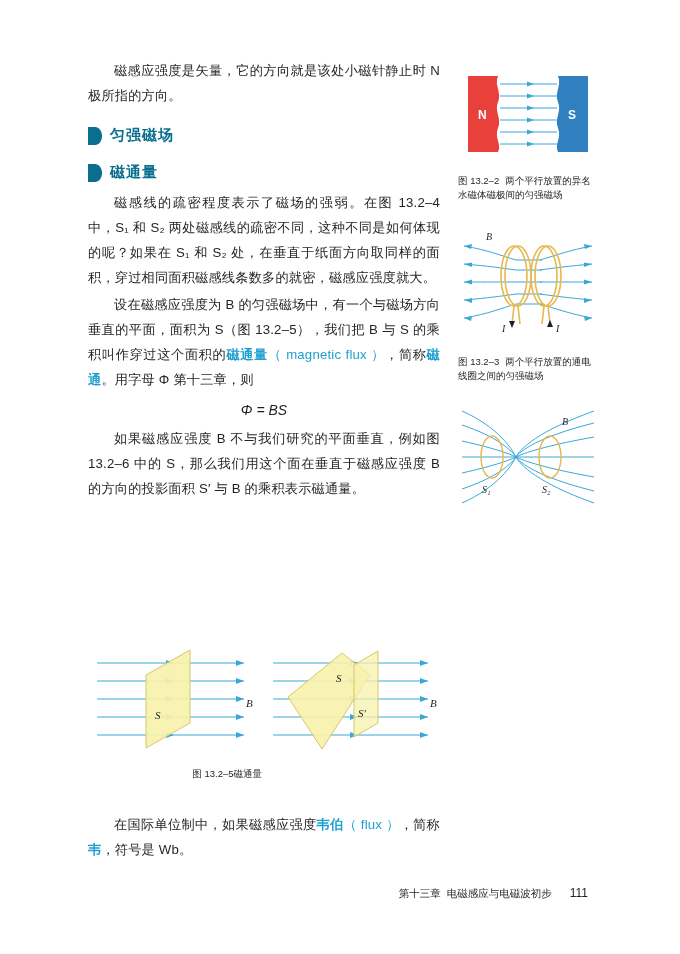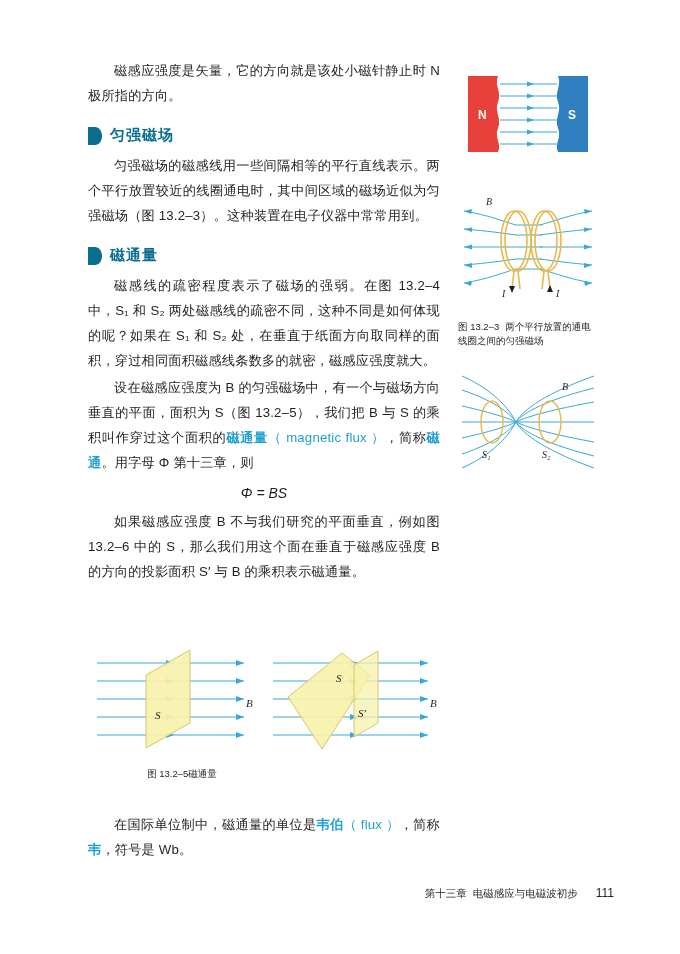--- a/index.html
+++ b/index.html
@@ -90,31 +90,31 @@
     left: 88px;
     top: 645px;
     width: 352px;
     height: 160px;
   }
   .bfig { position: absolute; }
   .bcap {
     position: absolute;
     font-size: 9.5px;
     line-height: 14px;
-    text-align: center;
+    text-align: right;
   }
 
   
   .footer {
     position: absolute;
     left: 0;
     top: 886px;
     width: 680px;
     text-align: right;
-    padding-right: 66px;
+    padding-right: 92px;
     box-sizing: border-box;
     font-size: 10.5px;
     color: #231f20;
   }
   .footer .chap { margin-right: 6px; }
   .footer .sect { margin-right: 18px; }
   .footer .pg { font-size: 12px; }
 
   svg { overflow: visible; }
 </style>
@@ -130,21 +130,20 @@
     <div class="sec-head">
       <span class="sec-marker">
         <svg width="14" height="18" viewBox="0 0 14 18">
           <path d="M0,0 L7,0 C11,0 14,4 14,9 C14,14 11,18 7,18 L0,18 Z" fill="#0a6f8f"></path>
         </svg>
       </span>
       <span class="sec-title">匀强磁场</span>
     </div>
 
 
-    <p class="body">匀强磁场的磁感线用一些间隔相等的平行直线表示。两个平行放置较近的线圈通电时，其中间区域的磁场近似为匀强磁场（图 13.2–3）。这种装置在电子仪器中常常用到。</p>
 
     <div class="sec-head">
       <span class="sec-marker">
         <svg width="14" height="18" viewBox="0 0 14 18">
           <path d="M0,0 L7,0 C11,0 14,4 14,9 C14,14 11,18 7,18 L0,18 Z" fill="#0a6f8f"></path>
         </svg>
       </span>
       <span class="sec-title">磁通量</span>
     </div>
 
@@ -217,21 +216,21 @@
 
         <polygon points="84,20 108,6 108,78 84,92" fill="#f7f1ac" fill-opacity="0.75" stroke="#d6c86a" stroke-width="1"></polygon>
         <text x="66" y="37" font-family="Liberation Serif, serif" font-style="italic" font-size="11" fill="#231f20">S</text>
         <text x="88" y="72" font-family="Liberation Serif, serif" font-style="italic" font-size="11" fill="#231f20">S′</text>
         <text x="160" y="62" font-family="Liberation Serif, serif" font-style="italic" font-size="11" fill="#231f20">B</text>
       </svg>
     </div>
   </div>
 
   <div style="position:absolute; left:88px; top:812px; width:352px;">
-    <p class="body"><span>在国际单位制中，磁通量的单位是</span><span class="accent bold">韦伯</span><span class="accent">（ flux ）</span><span>，简称</span><span class="accent bold">韦</span><span>，符号是 Wb。</span></p>
+    <p class="body"><span>在国际单位制中，如果磁感应强度</span><span class="accent bold">韦伯</span><span class="accent">（ flux ）</span><span>，简称</span><span class="accent bold">韦</span><span>，符号是 Wb。</span></p>
   </div>
 
   <div class="right-col">
 
     <div class="fig-box">
       <svg width="140" height="105" viewBox="0 0 140 105">
 
         <path d="M10,18 L40,18 C36,28 44,34 40,44 C36,54 44,60 40,70 C36,80 44,86 40,94 L10,94 Z" fill="#e8403a"></path>
 
         <path d="M130,18 L100,18 C104,28 96,34 100,44 C104,54 96,60 100,70 C104,80 96,86 100,94 L130,94 Z" fill="#2f7fc1"></path>
@@ -248,20 +247,23 @@
           <polygon points="76,26 69,23.5 69,28.5"></polygon>
           <polygon points="76,38 69,35.5 69,40.5"></polygon>
           <polygon points="76,50 69,47.5 69,52.5"></polygon>
           <polygon points="76,62 69,59.5 69,64.5"></polygon>
           <polygon points="76,74 69,71.5 69,76.5"></polygon>
           <polygon points="76,86 69,83.5 69,88.5"></polygon>
         </g>
         <text x="20" y="61" font-size="12" font-weight="bold" fill="#ffffff" font-family="Liberation Sans, sans-serif">N</text>
         <text x="110" y="61" font-size="12" font-weight="bold" fill="#ffffff" font-family="Liberation Sans, sans-serif">S</text>
       </svg>
+      <div class="fig-cap">
+        <span class="num">图 13.2–2</span><span>两个平行放置的异名水磁体磁极间的匀强磁场</span>
+      </div>
     </div>
 
     <div class="fig-box" style="margin-top:22px;">
       <svg width="140" height="120" viewBox="0 0 140 120">
 
         <g stroke="#3aa8d8" stroke-width="1" fill="none">
           <path d="M6,22 C30,26 44,32 58,36"></path>
           <path d="M6,40 C30,42 44,44 58,46"></path>
           <path d="M6,58 C30,58 44,58 58,58"></path>
           <path d="M6,76 C30,74 44,72 58,70"></path>

